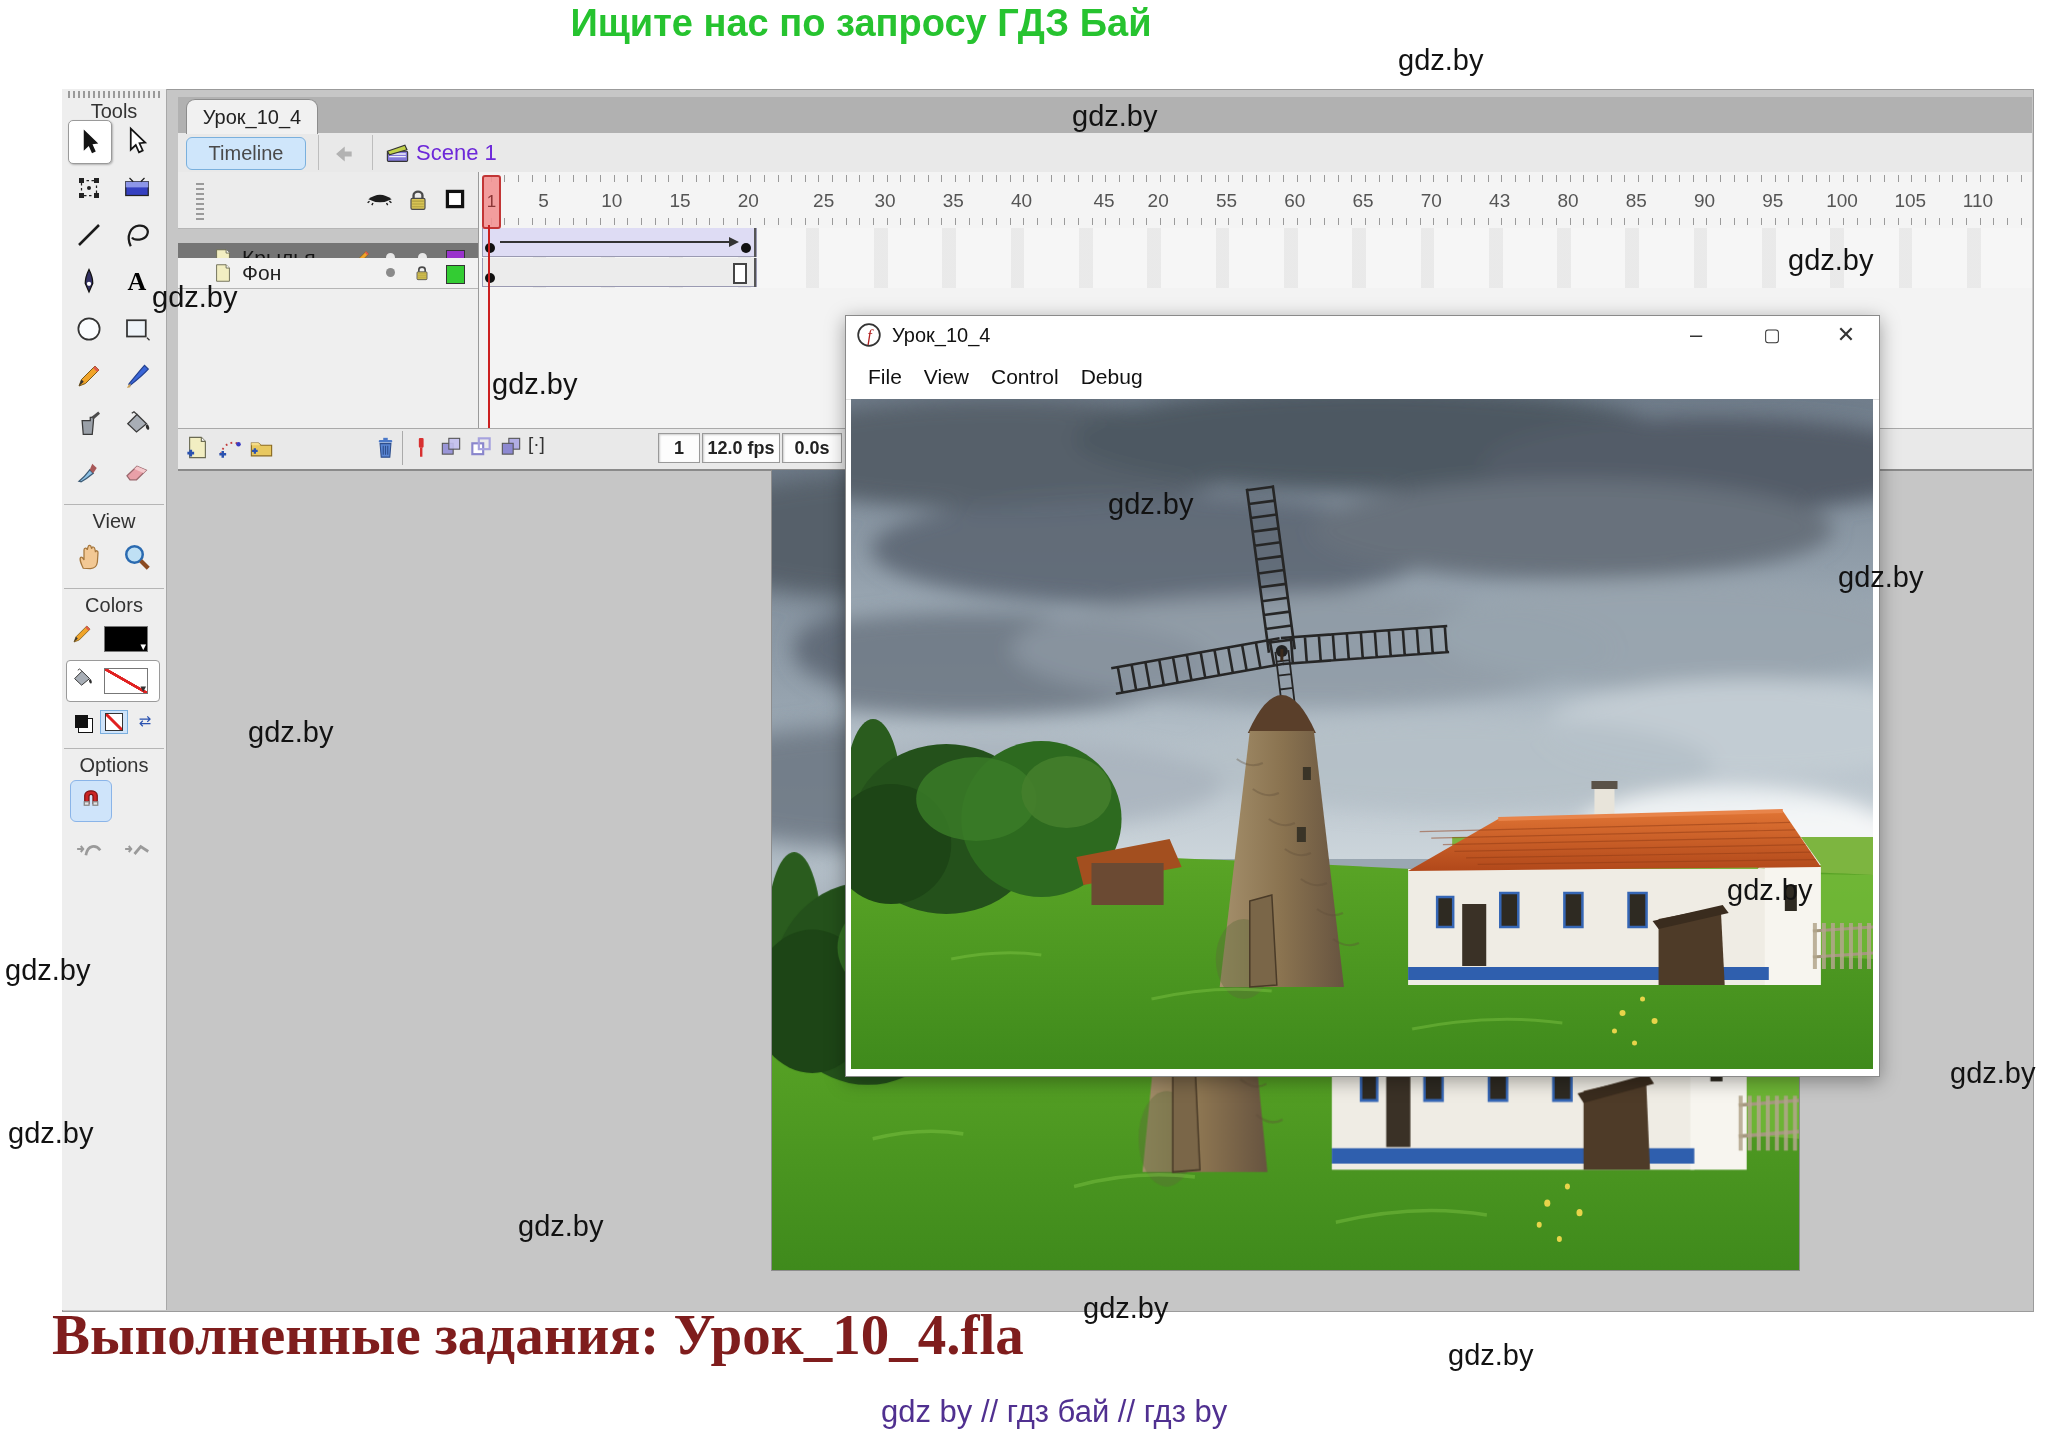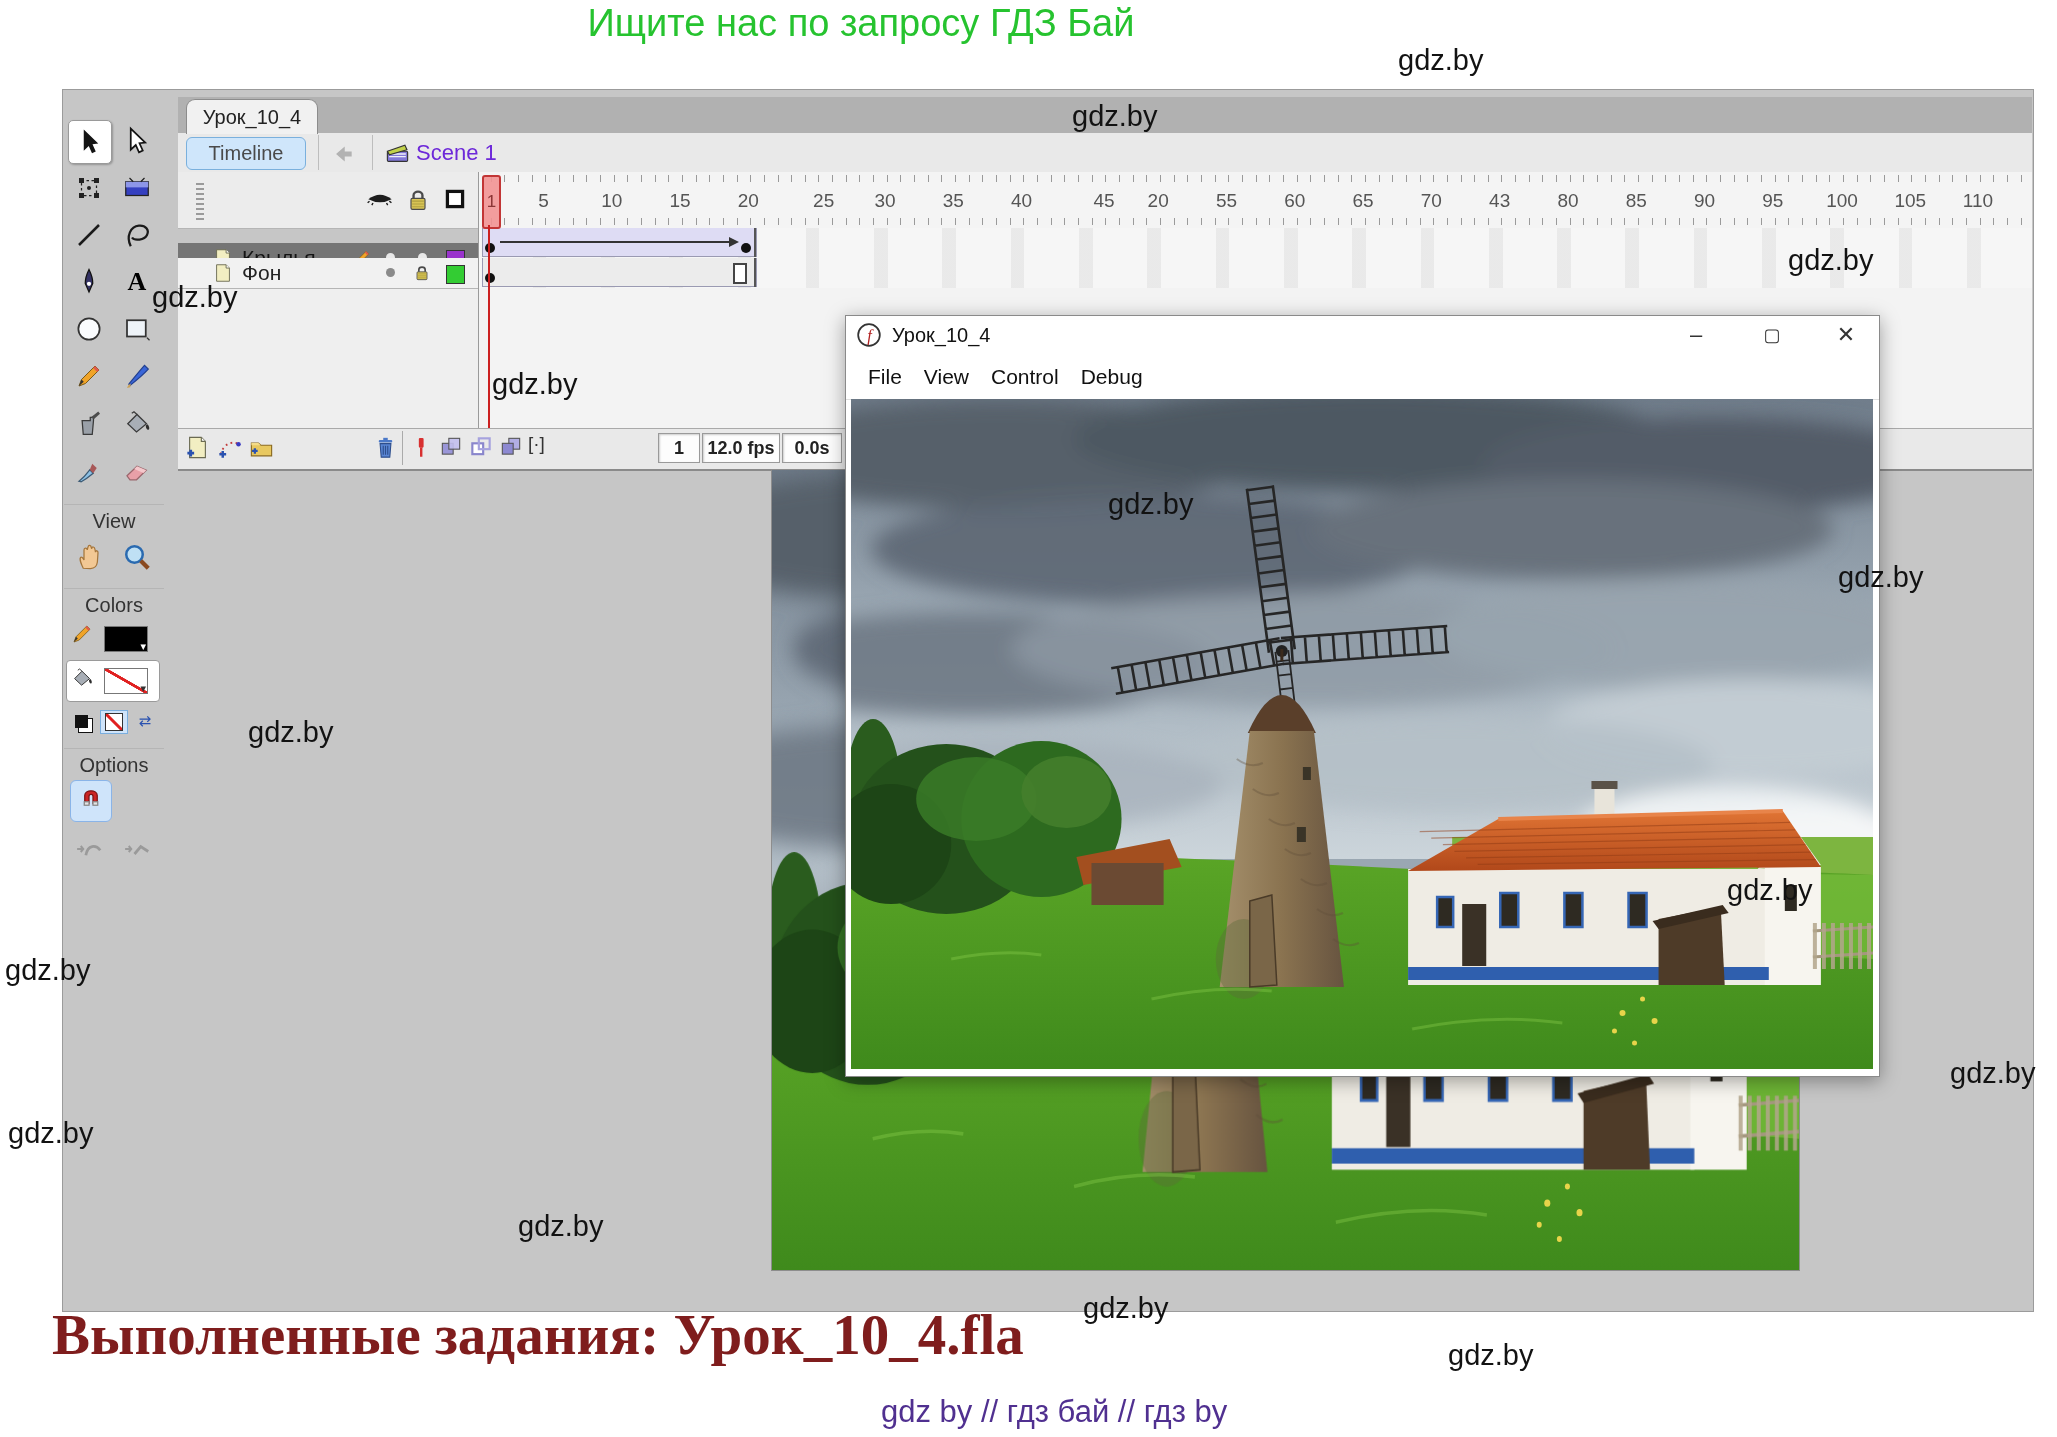--- a/index.html
+++ b/index.html
@@ -1,20 +1,20 @@
 <!DOCTYPE html>
 <html><head>
 <meta charset="utf-8">
 <style>
   html,body{margin:0;padding:0;background:#ffffff;}
   #app{position:relative;width:2057px;height:1437px;background:#fff;overflow:hidden;
        font-family:"Liberation Sans",sans-serif;}
   .abs{position:absolute;}
   
-  #top-title{left:0;top:2px;width:1722px;text-align:center;font-size:38px;font-weight:400;}
+  #top-title{left:0;top:2px;width:1722px;text-align:center;font-size:38px;font-weight:700;}
   .watermark{font-size:29px;color:#121212;white-space:nowrap;z-index:60;}
   #bottom-caption{left:52px;top:1302px;font-family:"Liberation Serif",serif;font-weight:bold;
                   font-size:57px;color:#7f1d1d;z-index:60;}
   #footer-line{left:838px;top:1394px;font-size:31px;z-index:60;margin-left:43px;}
   
   #ide-bg{left:62px;top:89px;width:1970px;height:1221px;background:#c6c6c6;border:1px solid #9b9b9b;z-index:1;}
   #tools-panel{left:62px;top:89px;width:104px;height:1221px;background:#eeeeee;border-right:1px solid #a8a8a8;z-index:2;}
   .grip-h{height:7px;margin:2px 6px;background:repeating-linear-gradient(90deg,#9a9a9a 0 2px,transparent 2px 5px);}
   .panel-label{width:100%;text-align:center;font-size:20px;color:#333;}
   .tool-btn{width:42px;height:42px;display:flex;align-items:center;justify-content:center;border-radius:5px;}
@@ -71,20 +71,24 @@
   #stage-scene-wrap{left:772px;top:470px;width:1027px;height:800px;overflow:hidden;z-index:10;
       outline:1px solid #8d8d8d;}
   svg.scene{display:block;width:100%;height:100%;}
 </style>
 </head>
 <body>
 
 <div id="app">
   <div id="ide-bg" class="abs"></div>
 
+  <div id="tools-panel" class="abs">
+    <div class="grip-h"></div>
+    <div class="panel-label">Tools</div>
+  </div>
   <div id="tools-grid" class="abs" style="left:62px;top:120px;width:104px;z-index:3;">
       <div class="tool-btn abs selected" style="left: 6px; top: 0px;">
         <svg viewBox="0 0 24 24" width="30" height="30">
           <path d="M7 2 L7 19 L11 15.2 L13.6 21 L16.6 19.6 L14 13.8 L18.6 13.2 Z" fill="#141414"></path>
         </svg>
       </div>
       <div class="tool-btn abs" style="left: 54px; top: 0px;">
         <svg viewBox="0 0 24 24" width="30" height="30">
           <path d="M7 2 L7 19 L11 15.2 L13.6 21 L16.6 19.6 L14 13.8 L18.6 13.2 Z" fill="#fff" stroke="#141414" stroke-width="1.4"></path>
         </svg>

